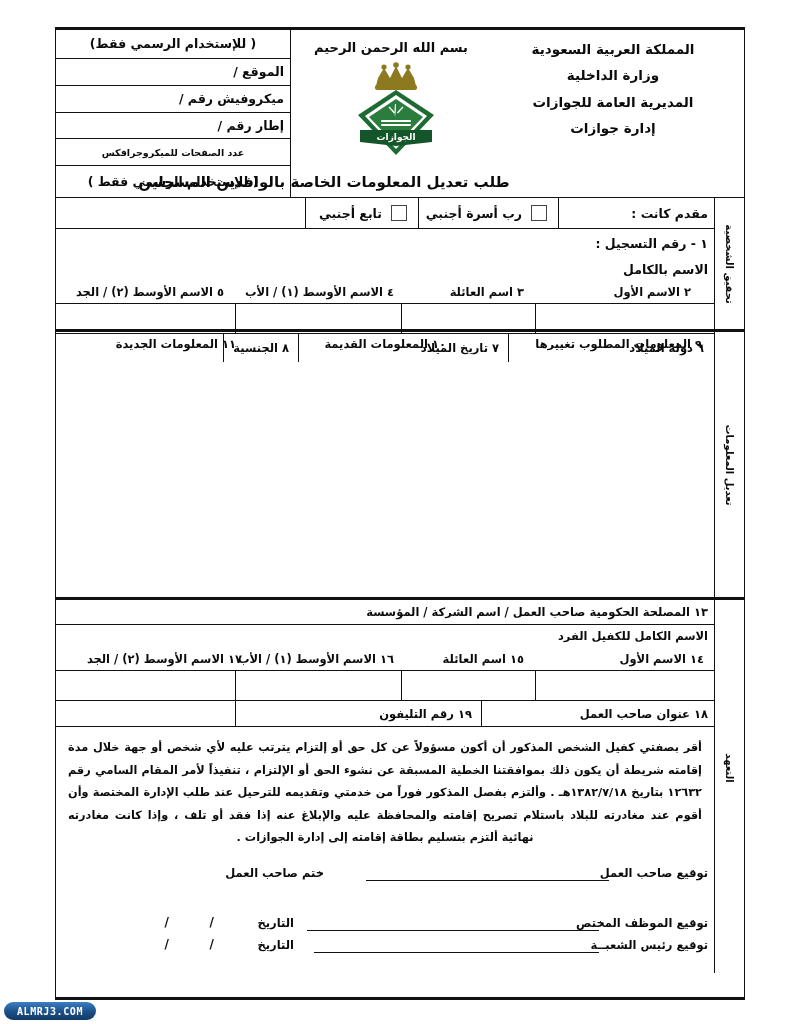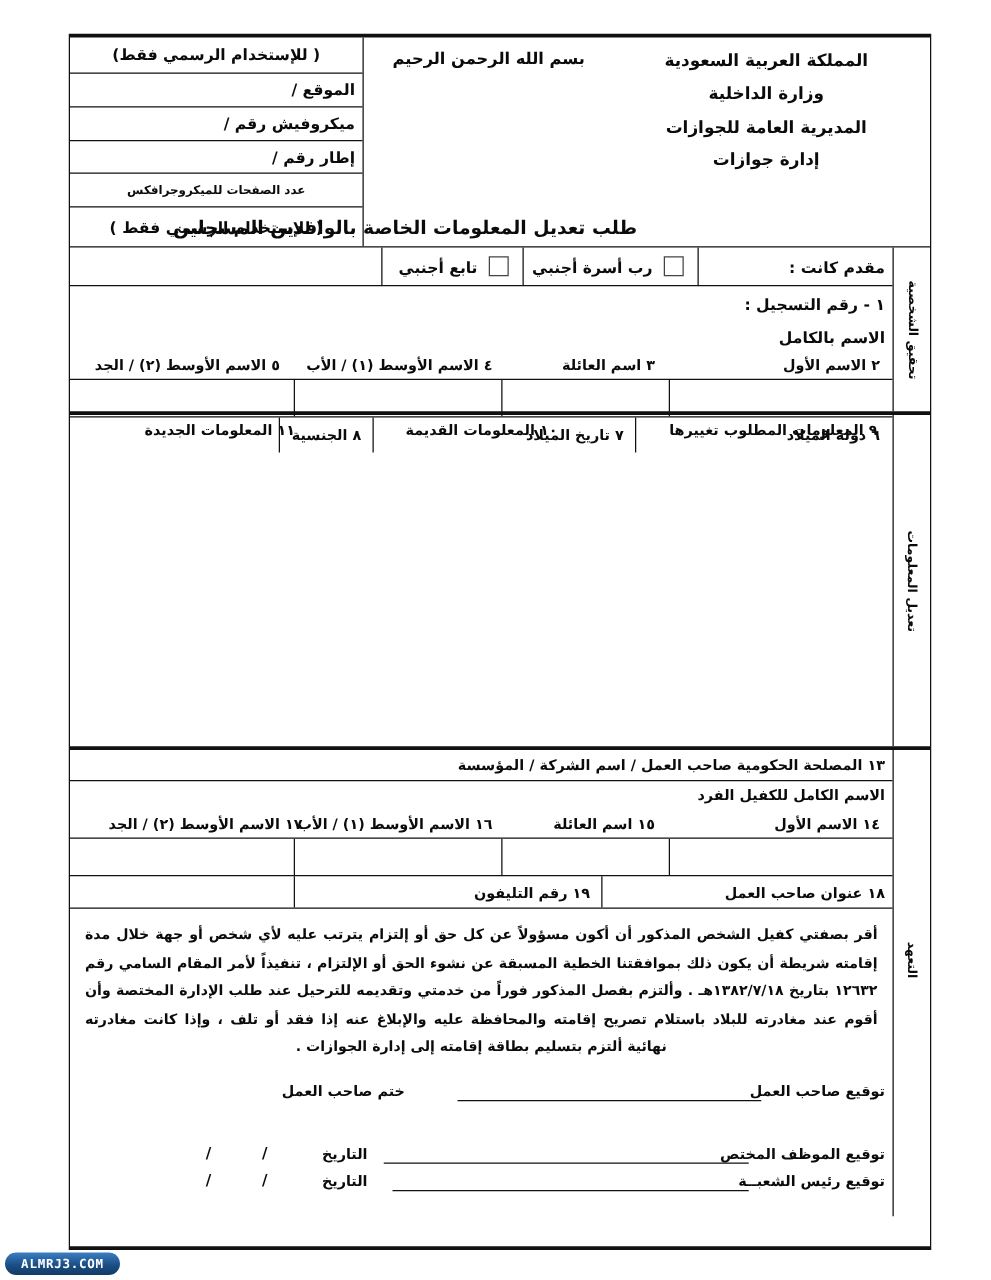--- a/index.html
+++ b/index.html
@@ -311,20 +311,46 @@
 
       <div class="ministry-block">
         <div>المملكة العربية السعودية</div>
         <div>وزارة الداخلية</div>
         <div>المديرية العامة للجوازات</div>
         <div>إدارة جوازات</div>
       </div>
 
       <div class="basmala">بسم الله الرحمن الرحيم</div>
 
+      <div class="emblem-wrap">
+        <svg viewBox="0 0 96 104" width="96" height="104" aria-hidden="true">
+
+          <g fill="#8d7a20">
+            <path d="M30 18 L36 8 L42 18 L48 6 L54 18 L60 8 L66 18 L68 26 L28 26 Z"></path>
+            <rect x="27" y="25" width="42" height="5" rx="2"></rect>
+            <circle cx="36" cy="7" r="2.6"></circle>
+            <circle cx="48" cy="5" r="2.8"></circle>
+            <circle cx="60" cy="7" r="2.6"></circle>
+          </g>
+
+          <path d="M48 30 L86 55 L48 95 L10 55 Z" fill="#1d6b33"></path>
+          <path d="M48 35 L79 56 L48 89 L17 56 Z" fill="#ffffff"></path>
+          <path d="M48 39 L75 57 L48 85 L21 57 Z" fill="#2b7d3e"></path>
+
+          <g fill="#ffffff">
+            <path d="M47 44 q-1 8 0 13 q1 -5 1 -13 z"></path>
+            <path d="M41 47 q3 3 5.5 6 M55 47 q-3 3 -5.5 6" stroke="#ffffff" stroke-width="1.4" fill="none"></path>
+            <rect x="33" y="60" width="30" height="2" rx="1"></rect>
+            <rect x="33" y="64" width="30" height="2" rx="1"></rect>
+          </g>
+
+          <path d="M12 70 L84 70 L84 82 L48 86 L12 82 Z" fill="#14562a"></path>
+          <text x="48" y="79.5" font-size="9" font-weight="bold" fill="#ffffff" text-anchor="middle" font-family="DejaVu Sans, sans-serif">الجوازات</text>
+        </svg>
+      </div>
 
       <div class="doc-title">طلب تعديل المعلومات الخاصة بالوافدين المسجلين</div>
 
       <div class="official-box">
         <div class="ob-row ob-h1">( للإستخدام الرسمي فقط)</div>
         <div class="ob-row ob-h2">الموقع /</div>
         <div class="ob-row ob-h3">ميكروفيش رقم /</div>
         <div class="ob-row ob-h4">إطار رقم /</div>
         <div class="ob-row ob-h5">عدد الصفحات للميكروجرافكس</div>
         <div class="ob-row ob-h6">( للإستخدام الرسمي فقط )</div>
@@ -352,21 +378,21 @@
 
         <div class="row reg-row noborder">
           <span class="lbl">١ - رقم التسجيل :</span>
         </div>
 
         <div class="row fullname-lbl-row">
           <span class="lbl">الاسم بالكامل</span>
         </div>
 
         <div class="row name-hdr-row">
-          <span class="h" style="right:10px;text-align:right;">٢ الاسم الأول</span>
+          <span class="h" style="right:23px;text-align:right;">٢ الاسم الأول</span>
           <span class="h" style="right:190px;">٣ اسم العائلة</span>
           <span class="h" style="right:320px;">٤ الاسم الأوسط (١) / الأب</span>
           <span class="h" style="right:490px;">٥ الاسم الأوسط (٢) / الجد</span>
         </div>
 
         <div class="row name-inp-row">
           <span class="vdiv" style="right:178px;"></span>
           <span class="vdiv" style="right:312px;"></span>
           <span class="vdiv" style="right:478px;"></span>
           <span style="position:absolute;right:0;width:178px;top:0;bottom:0;"></span>

